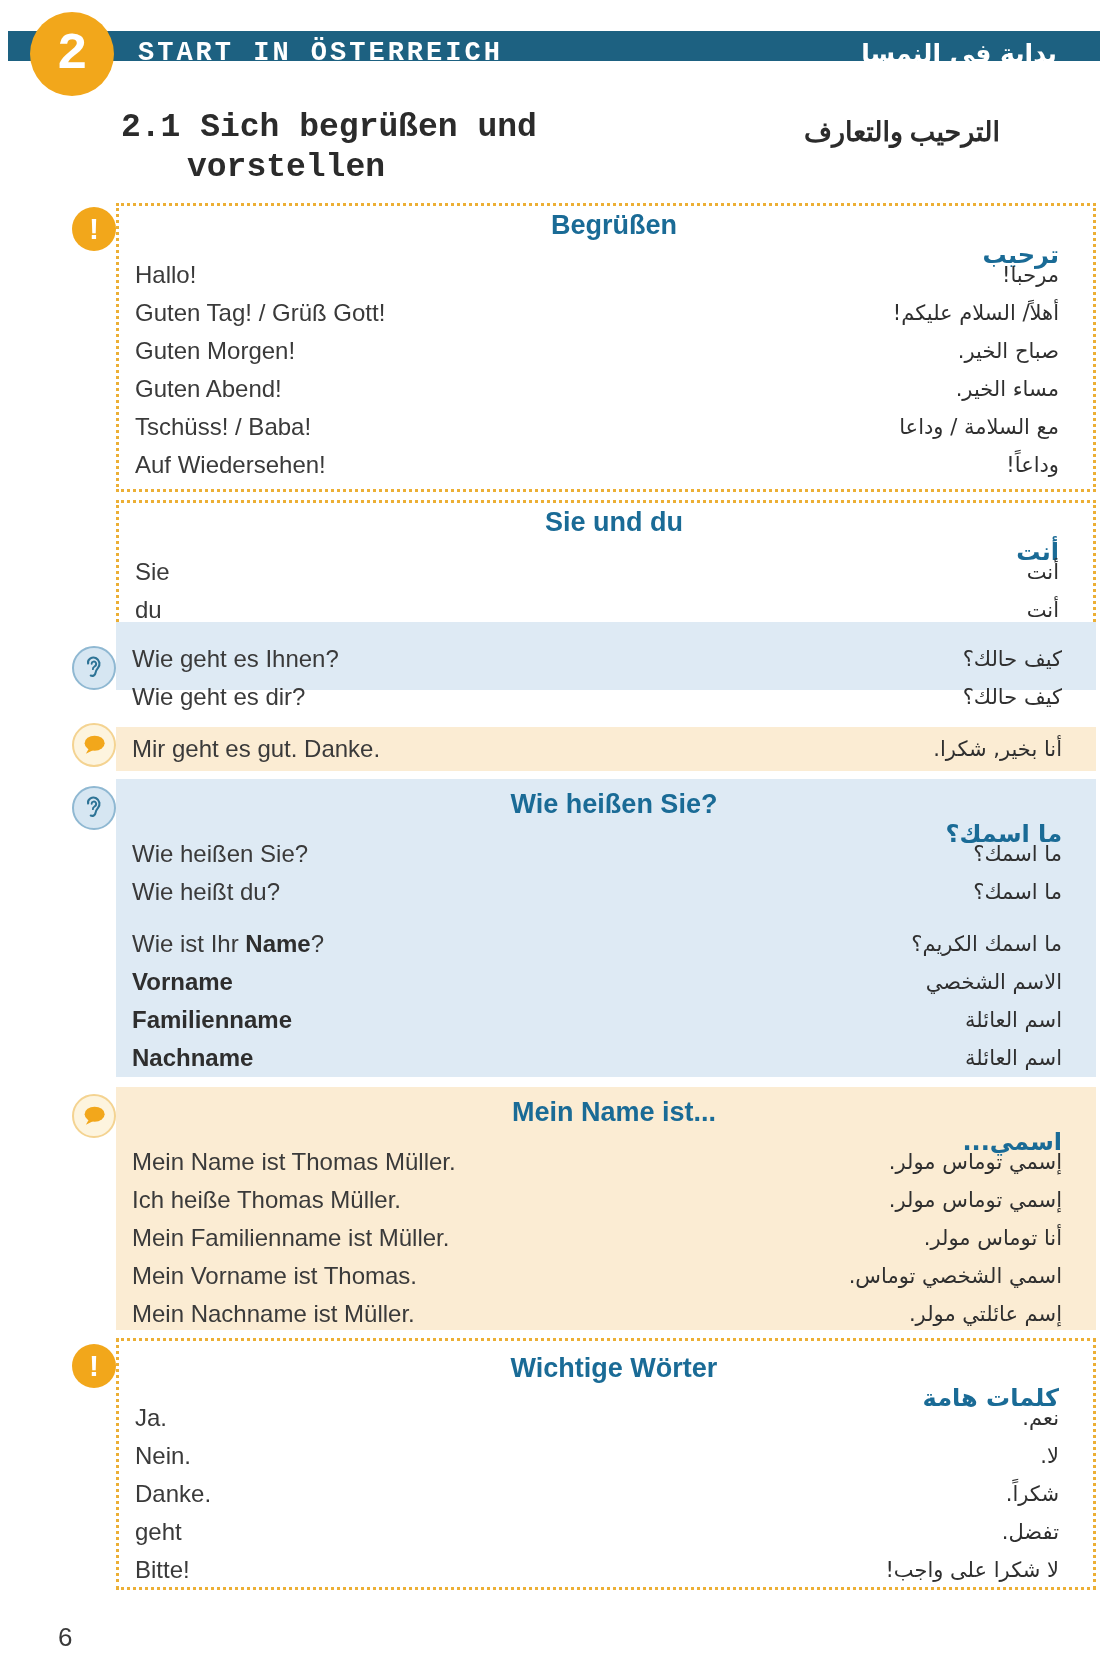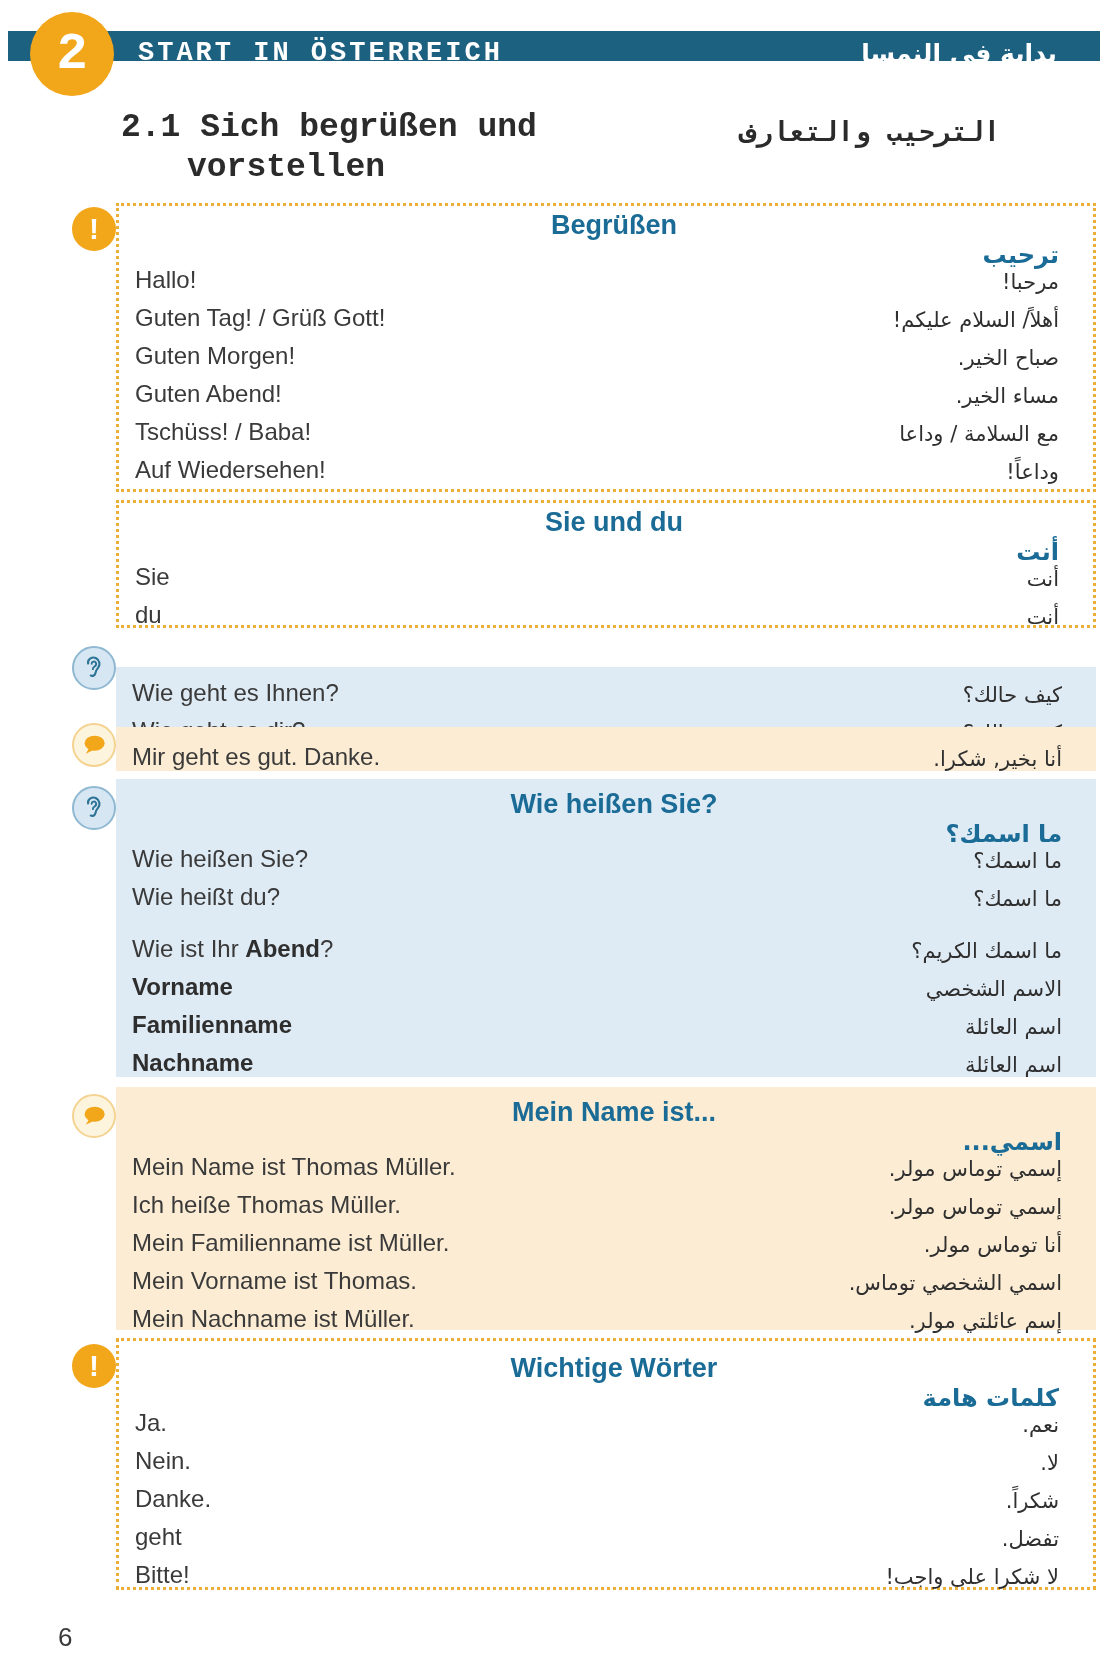--- a/index.html
+++ b/index.html
@@ -14,35 +14,35 @@
   .topbar-ar{position:absolute;right:62px;top:0;height:45px;line-height:45px;
              font-family:"DejaVu Sans",sans-serif;font-weight:bold;font-size:25px;color:#ffffff;direction:rtl;}
   .chapter-circle{position:absolute;top:12px;left:30px;width:84px;height:84px;border-radius:50%;
                   background:#F2A71B;display:flex;align-items:center;justify-content:center;
                   font-family:"Liberation Mono",monospace;font-weight:bold;font-size:52px;color:#ffffff;}
 
   
   .sec-title-de{position:absolute;top:108px;left:121px;font-family:"Liberation Mono",monospace;
                 font-weight:bold;font-size:33px;line-height:40px;color:#2b2b2b;letter-spacing:0px;}
   .sec-title-de .line2{display:block;padding-left:66px;}
-  .sec-title-ar{position:absolute;top:116px;right:100px;font-family:Liberation Mono, monospace;
+  .sec-title-ar{position:absolute;top:116px;right:100px;font-family:Liberation Serif, serif;
                 font-weight:bold;font-size:27px;color:#2b2b2b;direction:rtl;}
 
   
   .box{position:absolute;left:116px;width:980px;box-sizing:border-box;}
   .dotted{border:3px dotted #ECAF35;background:#ffffff;}
   .bg-blue{background:#DEEAF4;}
   .bg-cream{background:#FBECD3;}
 
   .hrow{display:flex;align-items:center;height:46px;padding-top:4px;flex-direction:column;}
   .hrow .h-de{padding-left:16px;font-size:27px;font-weight:bold;color:#1A6B96;}
   .hrow .h-ar{margin-left:auto;padding-right:34px;font-family:"DejaVu Sans",sans-serif;
               font-weight:bold;font-size:24px;color:#1A6B96;direction:rtl;}
 
-  .row{display:flex;align-items:flex-end;height:38px;}
+  .row{display:flex;align-items:center;height:38px;}
   .row .de{padding-left:16px;font-size:24px;color:#3a3a3a;}
   .row .ar{margin-left:auto;padding-right:34px;font-family:"DejaVu Sans",sans-serif;
            font-size:21px;color:#2f2f2f;direction:rtl;}
   .row .de.bold, .row .de b{font-weight:bold;color:#2e2e2e;}
   .spacer{height:14px;}
 
   
   .micon{position:absolute;left:72px;width:44px;height:44px;border-radius:50%;
          display:flex;align-items:center;justify-content:center;box-sizing:border-box;}
   .icon-excl{background:#F2A71B;color:#ffffff;font-weight:bold;font-size:30px;
@@ -135,21 +135,21 @@
     <div class="row">
         <span class="de">Sie</span>
         <span class="ar">أنت</span>
       </div>
     <div class="row">
         <span class="de">du</span>
         <span class="ar">أنت</span>
       </div>
   </div>
 
-  <div class="box bg-blue" style="top:667px;height:78px;padding-top:2px">
+  <div class="box bg-blue" style="top:622px;height:68px;padding-top:18px">
     <div class="row">
         <span class="de">Wie geht es Ihnen?</span>
         <span class="ar">كيف حالك؟</span>
       </div>
     <div class="row">
         <span class="de">Wie geht es dir?</span>
         <span class="ar">كيف حالك؟</span>
       </div>
   </div>
 
@@ -168,21 +168,21 @@
     <div class="row">
         <span class="de">Wie heißen Sie?</span>
         <span class="ar">ما اسمك؟</span>
       </div>
     <div class="row">
         <span class="de">Wie heißt du?</span>
         <span class="ar">ما اسمك؟</span>
       </div>
     <div class="spacer"></div>
     <div class="row">
-      <span class="de"><span>Wie ist Ihr </span><b>Abend</b><span>?</span></span>
+      <span class="de"><span>Wie ist Ihr </span><b>Name</b><span>?</span></span>
       <span class="ar">ما اسمك الكريم؟</span>
     </div>
     <div class="row">
         <span class="de bold">Vorname</span>
         <span class="ar">الاسم الشخصي</span>
       </div>
     <div class="row">
         <span class="de bold">Familienname</span>
         <span class="ar">اسم العائلة</span>
       </div>

